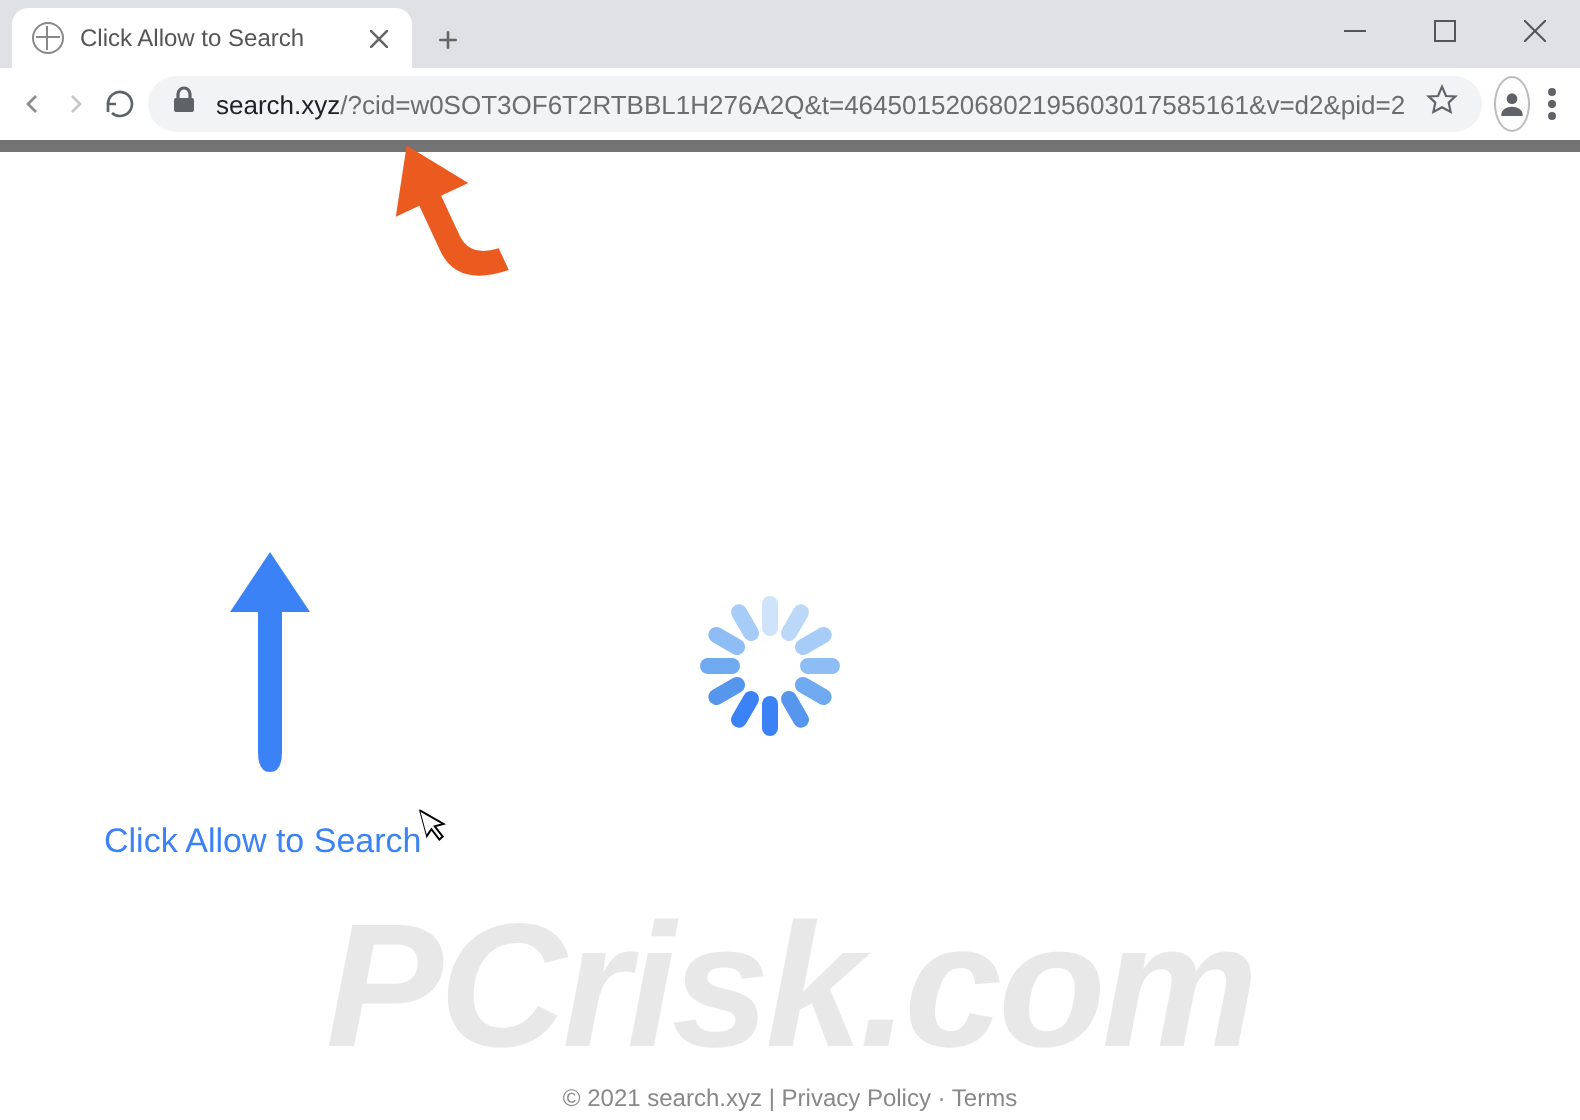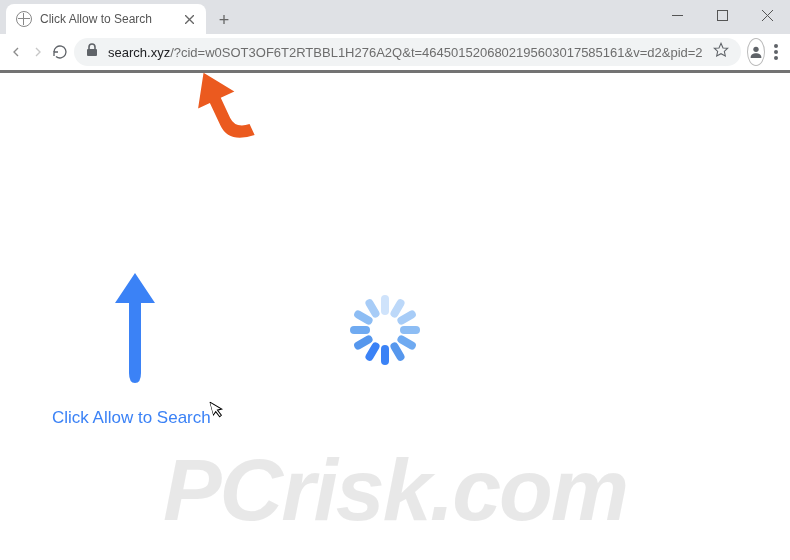--- a/index.html
+++ b/index.html
@@ -90,21 +90,21 @@
   }
 
   
   .toolbar {
     height: 36px;
     background: #fff;
     display: flex;
     align-items: center;
     padding: 0 8px;
     gap: 6px;
-    border-bottom: 3px solid #737373;
+    border-bottom: 6px solid #737373;
   }
   .nav-btn {
     width: 28px; height: 28px;
     display: flex;
     align-items: center;
     justify-content: center;
     color: #aaa;
   }
   .nav-btn.active { color: #5f6368; }
   .nav-btn svg { width: 16px; height: 16px; }
@@ -346,20 +346,21 @@
     <div class="blade" style="transform: rotate(300deg); background:#8dbdf4;"></div>
     <div class="blade" style="transform: rotate(330deg); background:#a7ccf7;"></div>
   </div>
 
   <div class="cursor-glyph">
     <svg width="12" height="18" viewBox="0 0 12 18">
       <path d="M0 0 L0 14 L3.5 11 L6 17 L8 16 L5.5 10 L10 10 Z" fill="#fff" stroke="#000" stroke-width="1"></path>
     </svg>
   </div>
 
+  <div class="footer-text">© 2021 search.xyz | Privacy Policy · Terms</div>
 
   <div class="watermark">
     <span class="wm-main">PCrisk.com</span>
   </div>
 </div>
 
 <div class="orange-arrow">
   <svg width="70" height="90" viewBox="0 0 70 90">
     <path d="M20 0 L0 30 L13 30 L13 55 Q13 75 40 78 L40 66 Q25 64 25 52 L25 30 L40 30 Z" fill="#eb5a1f"></path>
   </svg>

